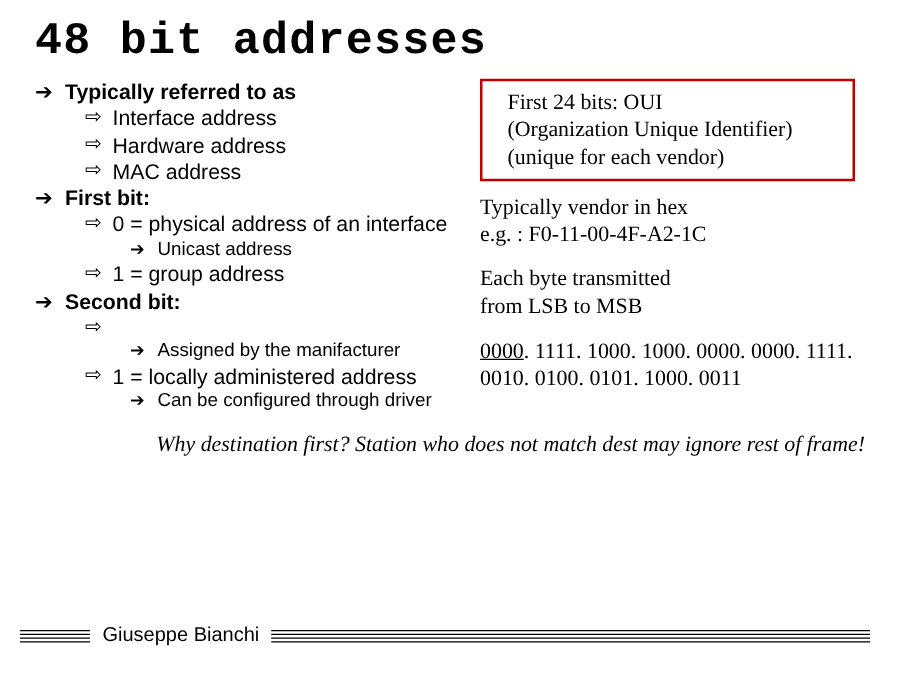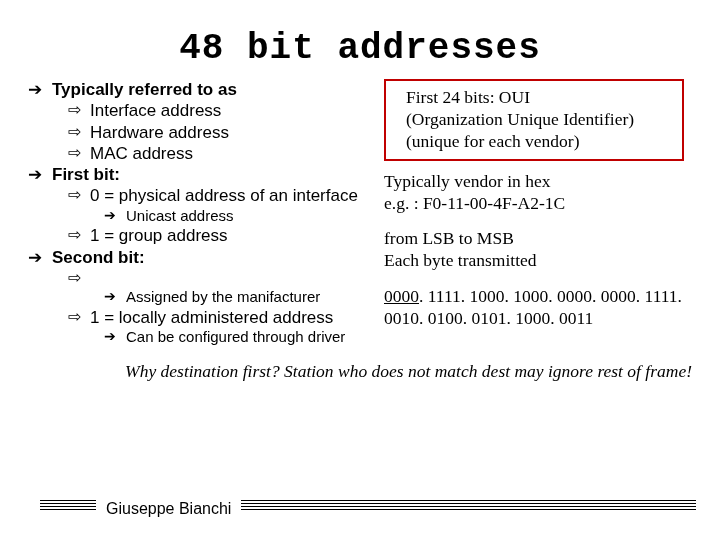--- a/index.html
+++ b/index.html
@@ -13,22 +13,22 @@
     position: relative;
     overflow: hidden;
   }
   .slide {
     padding: 12px 28px 0 28px;
   }
   .title {
     font-family: "Courier New", Courier, monospace;
     font-weight: bold;
     font-size: 36px;
-    text-align: center;
-    margin: 16px 0 10px 0;
+    text-align: left;
+    margin: 0 0 10px 0;
     letter-spacing: 1px;
   }
   .cols {
     display: flex;
     flex-direction: row;
     align-items: flex-start;
   }
   .left {
     width: 350px;
     font-size: 17px;
@@ -89,24 +89,24 @@
   .footer-q {
     font-family: "Times New Roman", Times, serif;
     font-style: italic;
     font-size: 17.5px;
     margin-top: 14px;
     text-align: right;
   }
   .footer-bar {
     position: absolute;
     bottom: 22px;
-    left: 40px;
+    left: 16px;
     right: 24px;
     display: flex;
-    align-items: flex-start;
+    align-items: center;
   }
   .hlines {
     display: flex;
     flex-direction: column;
     gap: 2px;
     width: 56px;
   }
   .hlines span {
     height: 1px;
     background: #000;
@@ -191,22 +191,22 @@
       <div class="box">
         <div>First 24 bits: OUI</div>
         <div>(Organization Unique Identifier)</div>
         <div>(unique for each vendor)</div>
       </div>
       <div class="rp">
         <div>Typically vendor in hex</div>
         <div>e.g. : F0-11-00-4F-A2-1C</div>
       </div>
       <div class="rp">
+        <div>Each byte transmitted</div>
         <div>from LSB to MSB</div>
-        <div>Each byte transmitted</div>
       </div>
       <div class="rp">
         <span class="under">0000</span><span>. 1111. 1000. 1000. 0000. 0000. 1111. 0010. 0100. 0101. 1000. 0011</span>
       </div>
     </div>
   </div>
 
   <div class="footer-q">Why destination first? Station who does not match dest may ignore rest of frame!</div>
 </div>
 

